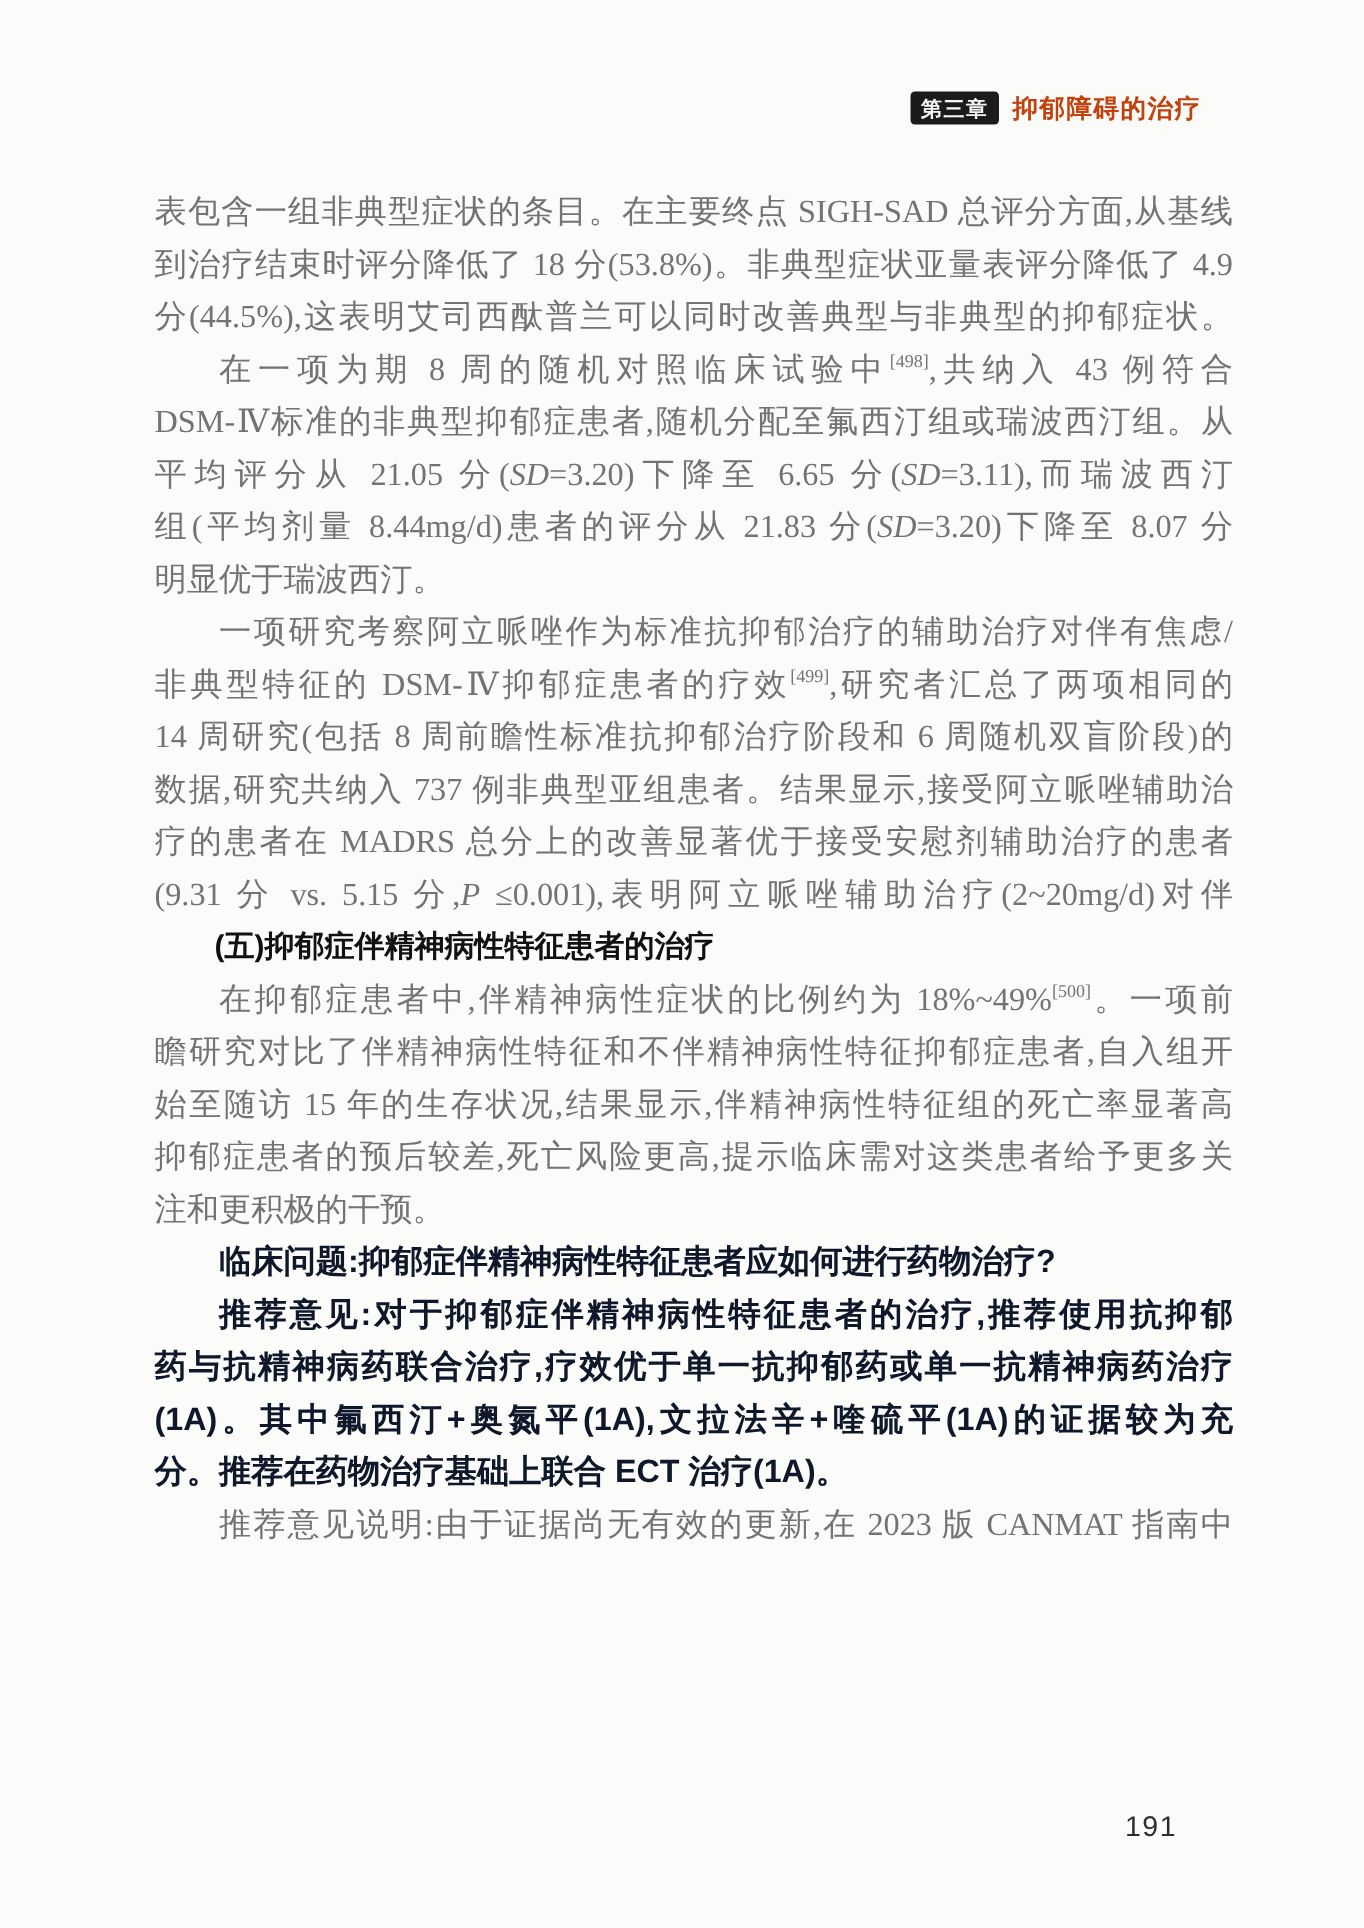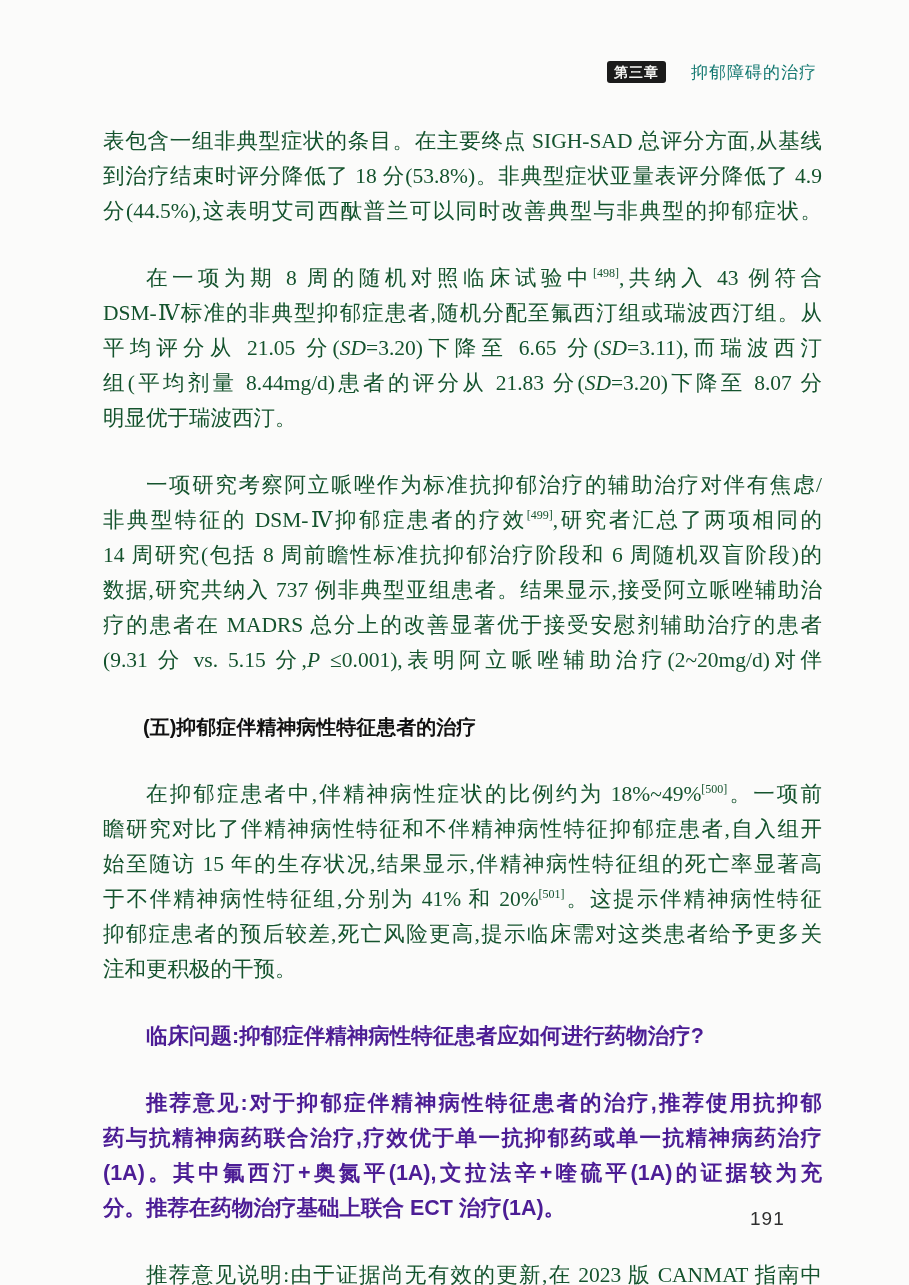--- a/index.html
+++ b/index.html
@@ -24,41 +24,40 @@
   }
   .chapter-badge{
     background:#1b1b1b;color:#f4f4f2;
     font-size:14px;font-weight:bold;
     line-height:1;
     padding:4px 7px 4px 7px;
     border-radius:3px;
     letter-spacing:1px;
   }
   .chapter-title{
-    font-size:17px;font-weight:normal;color:#0f766e;
+    font-size:17px;font-weight:bold;color:#c2410c;
     letter-spacing:1px;
-    margin-left:16px;
   }
   
   .body-text{
     position:absolute;
     left:103px;top:124px;width:719px;
   }
   .line{
     height:35px;line-height:35px;
     font-size:21.5px;
     overflow:hidden;
     text-align:justify;
-    color:#14532d;
+    color:#737373;
   }
   .line.fill{ text-align-last:justify; }
-  .line.indent{ text-indent:2em;margin-top:32px; }
+  .line.indent{ text-indent:2em; }
   .line.bold{
     font-family:"Liberation Sans","DejaVu Sans",sans-serif;
-    font-weight:bold;color:#4c1d95;
+    font-weight:bold;color:#0f172a;
   }
   .line.heading{
     font-family:"Liberation Sans","DejaVu Sans",sans-serif;
     font-weight:bold;color:#111;
     font-size:20px;
   }
   .line sup{
     font-size:12px;
     vertical-align:super;
     line-height:0;
@@ -95,21 +94,20 @@
       <div class="line indent fill"><span>一项研究考察阿立哌唑作为标准抗抑郁治疗的辅助治疗对伴有焦虑/</span></div>
       <div class="line fill"><span>非典型特征的 DSM-Ⅳ抑郁症患者的疗效</span><sup>[499]</sup><span>,研究者汇总了两项相同的</span></div>
       <div class="line fill"><span>14 周研究(包括 8 周前瞻性标准抗抑郁治疗阶段和 6 周随机双盲阶段)的</span></div>
       <div class="line fill"><span>数据,研究共纳入 737 例非典型亚组患者。结果显示,接受阿立哌唑辅助治</span></div>
       <div class="line fill"><span>疗的患者在 MADRS 总分上的改善显著优于接受安慰剂辅助治疗的患者</span></div>
       <div class="line fill"><span>(9.31 分 vs. 5.15 分,</span><i>P</i><span> ≤0.001),表明阿立哌唑辅助治疗(2~20mg/d)对伴</span></div>
       <div class="line heading indent"><span>(五)抑郁症伴精神病性特征患者的治疗</span></div>
       <div class="line indent fill"><span>在抑郁症患者中,伴精神病性症状的比例约为 18%~49%</span><sup>[500]</sup><span>。一项前</span></div>
       <div class="line fill"><span>瞻研究对比了伴精神病性特征和不伴精神病性特征抑郁症患者,自入组开</span></div>
       <div class="line fill"><span>始至随访 15 年的生存状况,结果显示,伴精神病性特征组的死亡率显著高</span></div>
-      <div class="line fill"><span>于不伴精神病性特征组,分别为 41% 和 20%</span><sup>[501]</sup><span>。这提示伴精神病性特征</span></div>
       <div class="line fill"><span>抑郁症患者的预后较差,死亡风险更高,提示临床需对这类患者给予更多关</span></div>
       <div class="line"><span>注和更积极的干预。</span></div>
       <div class="line bold indent"><span>临床问题:抑郁症伴精神病性特征患者应如何进行药物治疗?</span></div>
       <div class="line bold indent fill"><span>推荐意见:对于抑郁症伴精神病性特征患者的治疗,推荐使用抗抑郁</span></div>
       <div class="line bold fill"><span>药与抗精神病药联合治疗,疗效优于单一抗抑郁药或单一抗精神病药治疗</span></div>
       <div class="line bold fill"><span>(1A)。其中氟西汀+奥氮平(1A),文拉法辛+喹硫平(1A)的证据较为充</span></div>
       <div class="line bold"><span>分。推荐在药物治疗基础上联合 ECT 治疗(1A)。</span></div>
       <div class="line indent fill"><span>推荐意见说明:由于证据尚无有效的更新,在 2023 版 CANMAT 指南中</span></div>
     </div>
 

